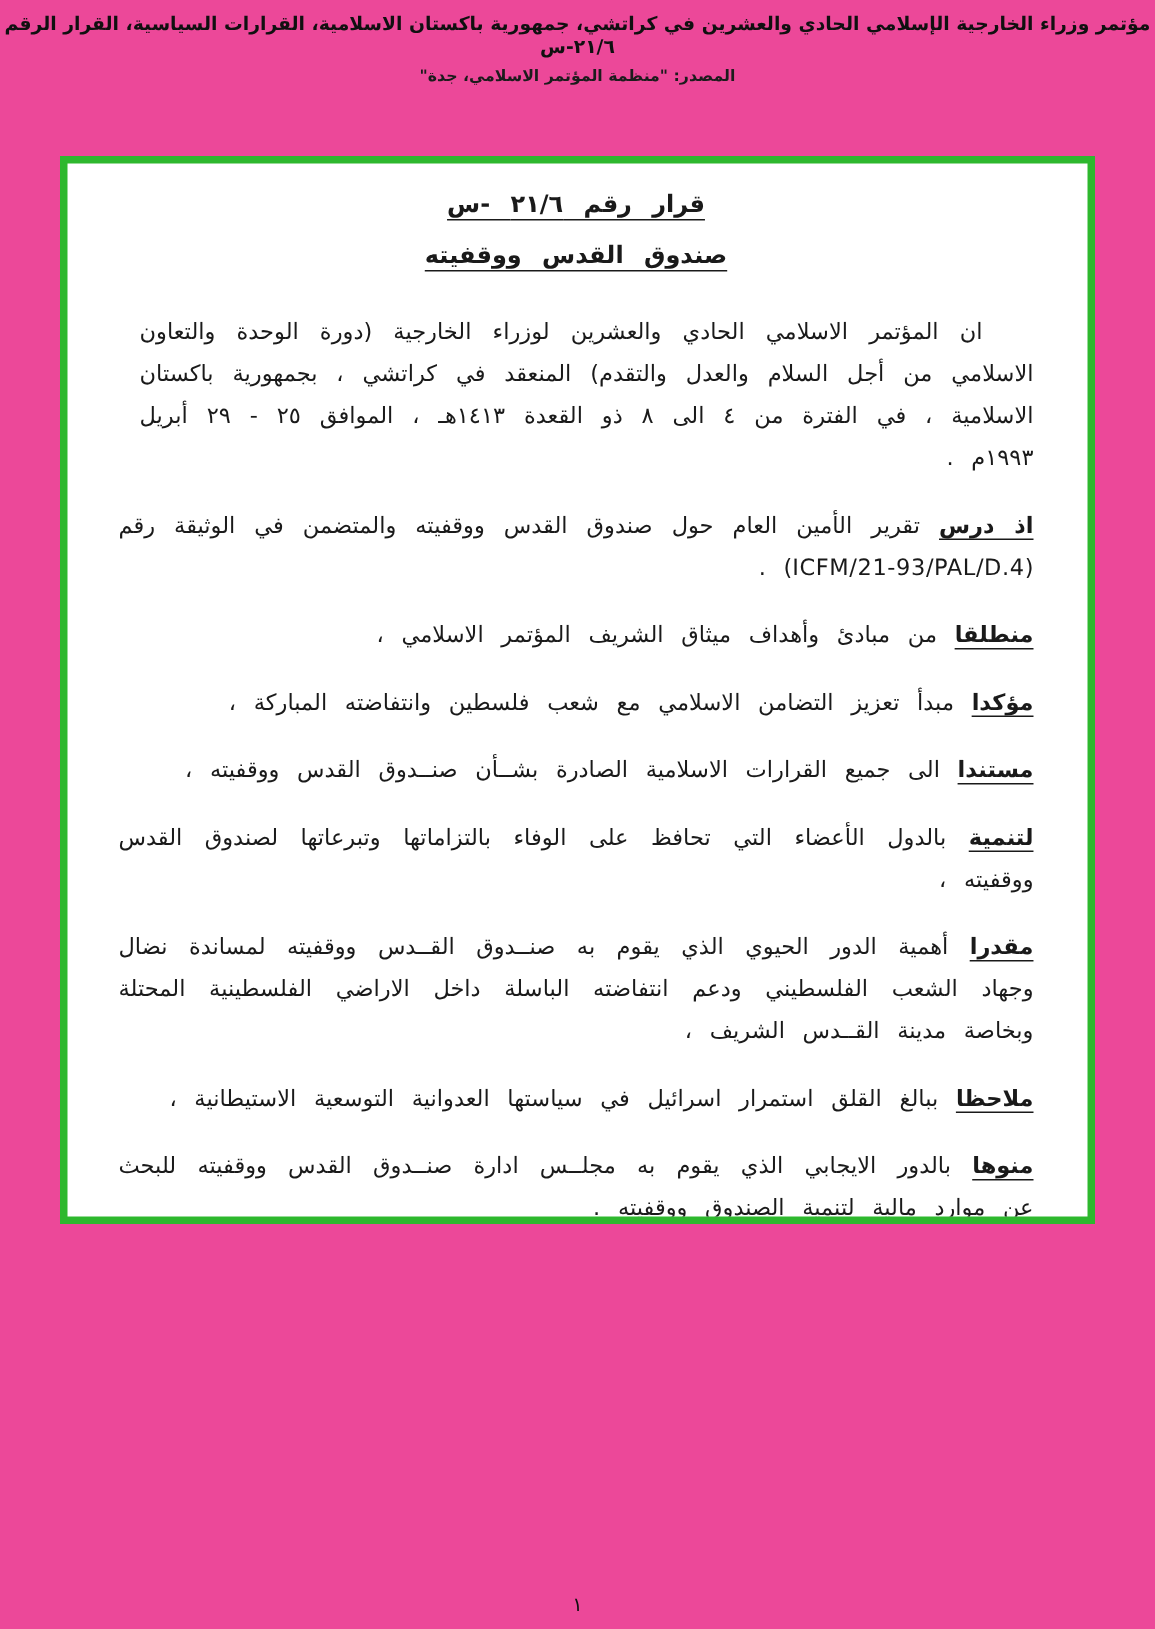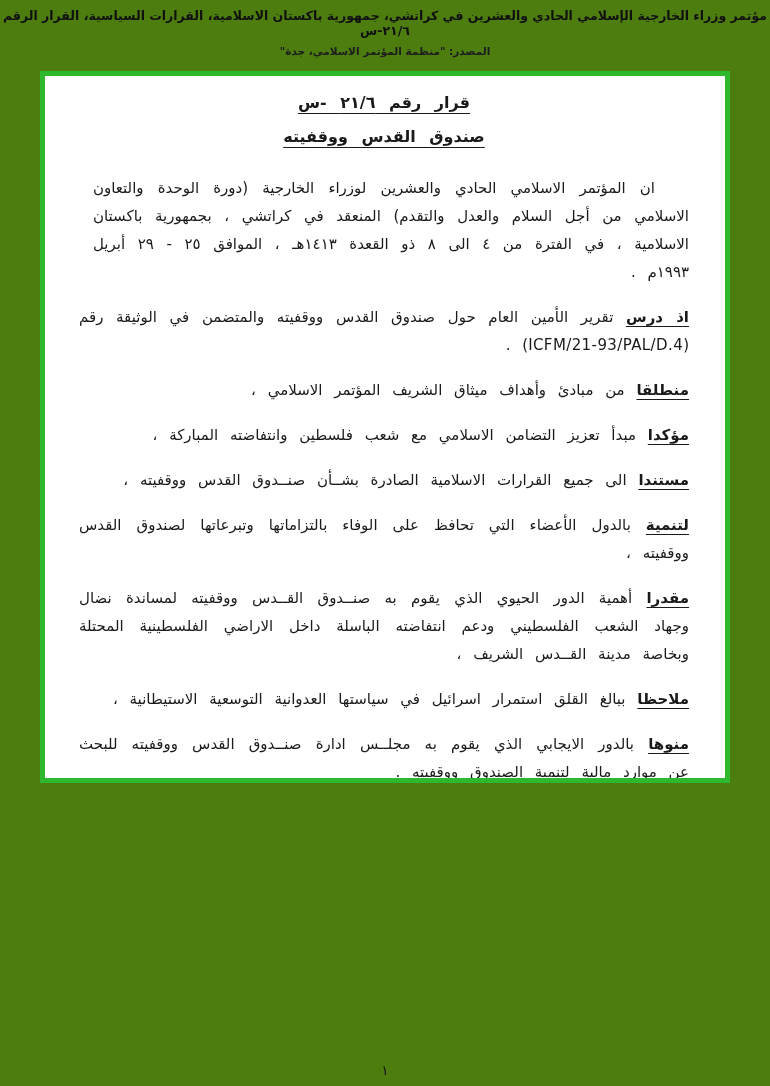--- a/index.html
+++ b/index.html
@@ -3,21 +3,21 @@
 <meta charset="utf-8">
 <style>
   * { margin: 0; padding: 0; box-sizing: border-box; }
   html, body { background: #ffffff; }
   body { font-family: "DejaVu Sans", sans-serif; }
 
   .page {
     width: 770px;
     height: 1086px;
     margin: 0 auto;
-    background: #4d7c0f;
+    background: #ec4899;
     position: relative;
     overflow: hidden;
   }
 
   .header {
     position: absolute;
     top: 8px;
     left: 0;
     right: 0;
     text-align: center;
@@ -31,21 +31,21 @@
   }
   .header-line2 {
     font-size: 10.5px;
     font-weight: bold;
     margin-top: 7px;
     color: #1c1c1c;
   }
 
   .scan-box {
     position: absolute;
-    top: 71px;
+    top: 104px;
     left: 40px;
     width: 690px;
     height: 712px;
     border: 5px solid #2eb82e;
     padding: 14px 36px 8px 34px;
     direction: rtl;
     overflow: hidden;
     background: #ffffff;
   }
 

